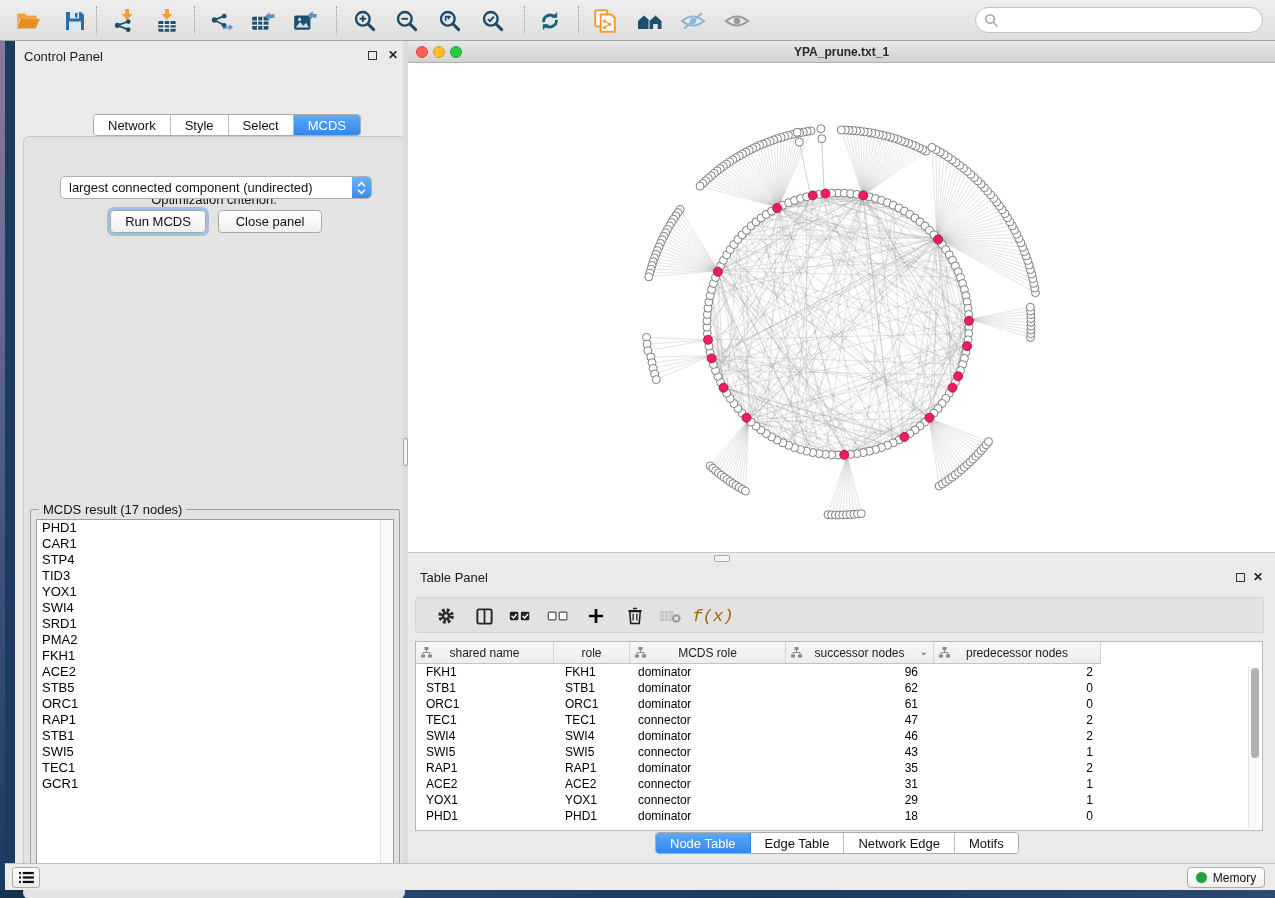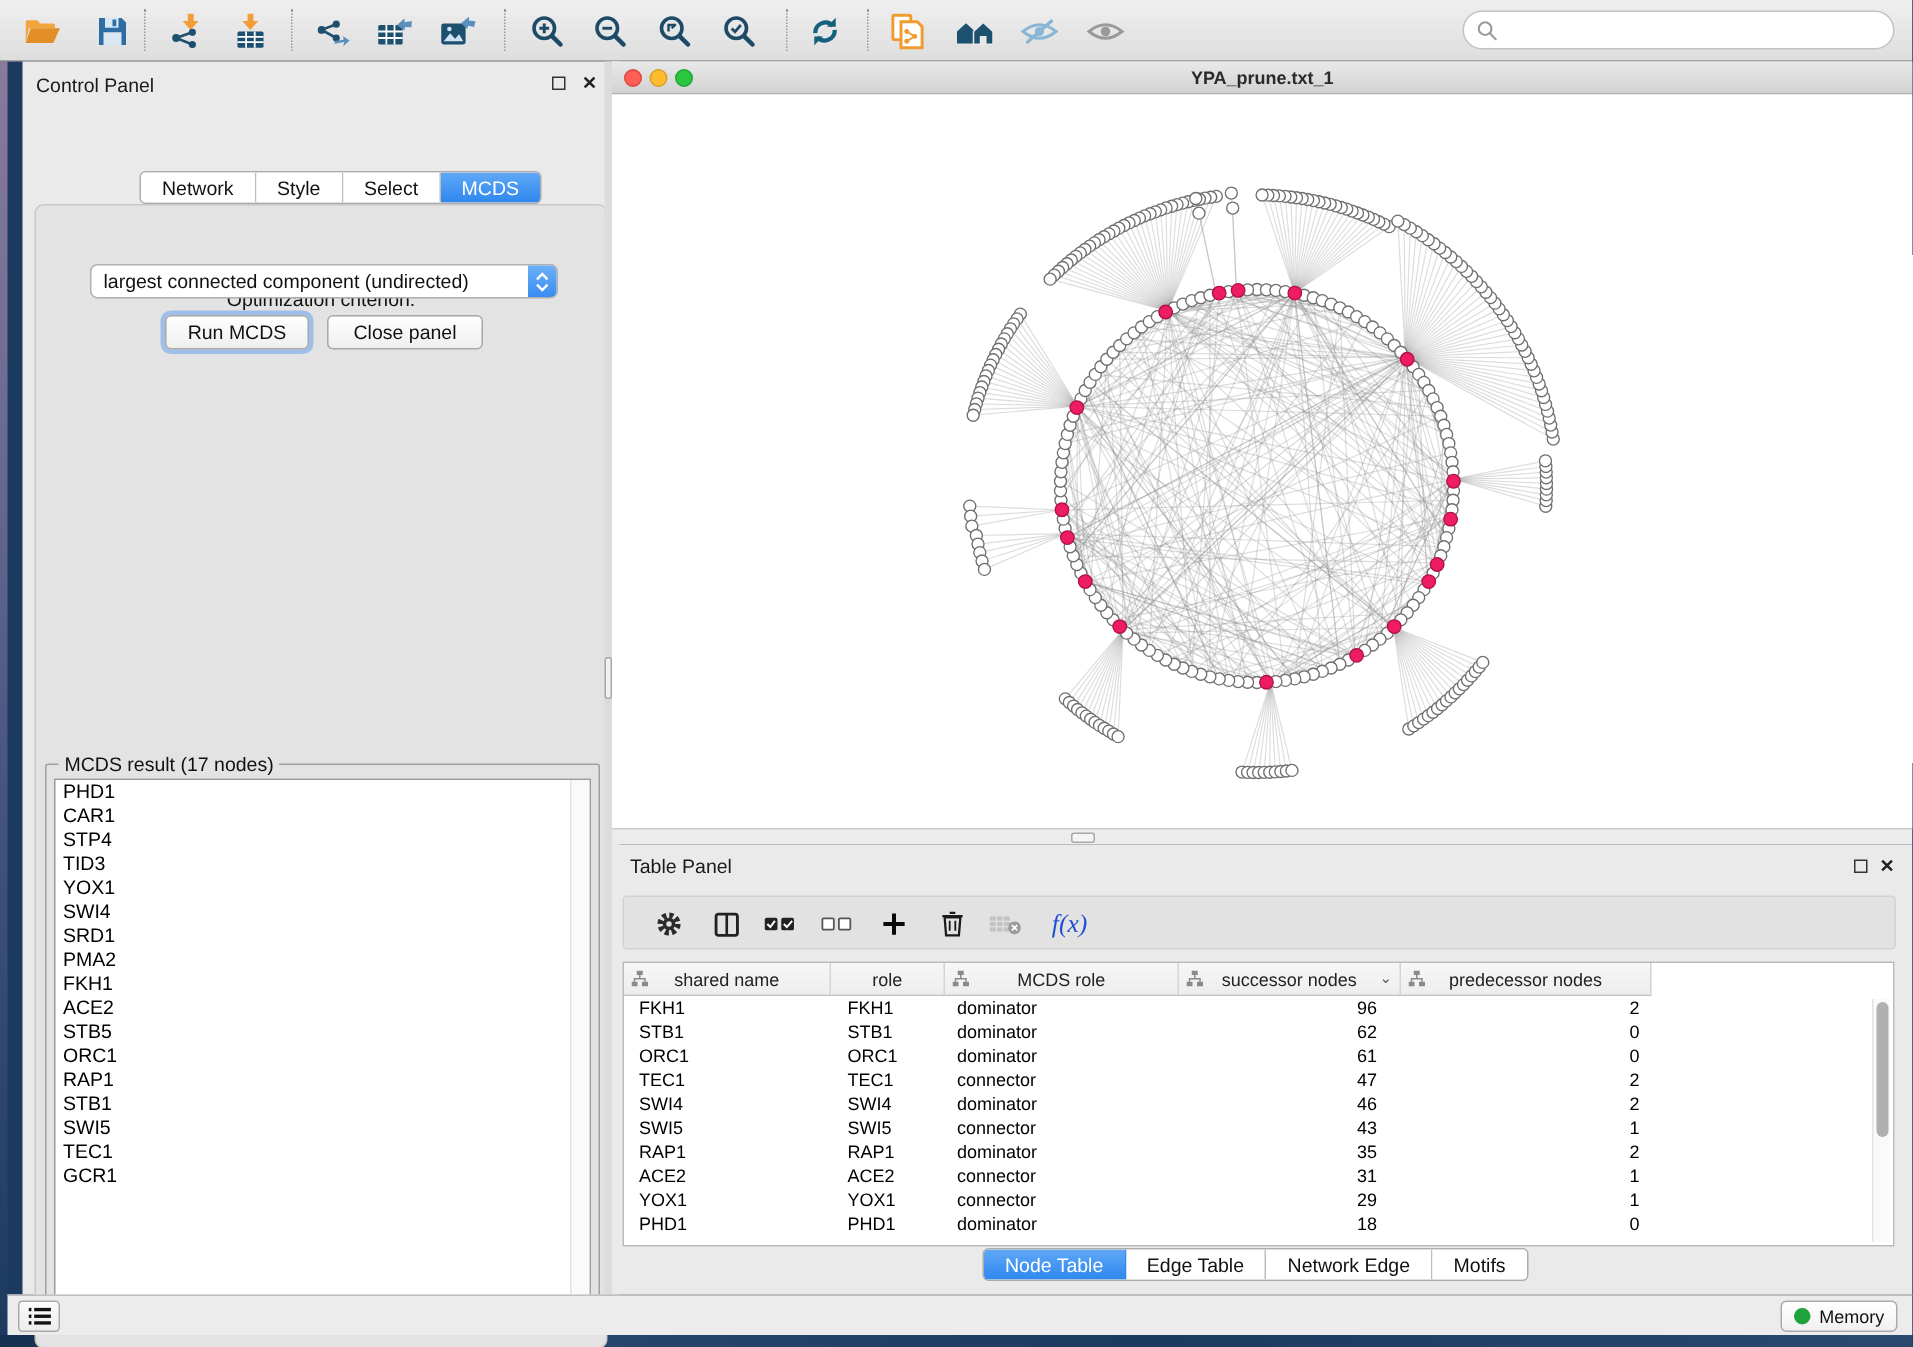--- a/index.html
+++ b/index.html
@@ -95,22 +95,22 @@
     background:#fff; }
 
   
   #table-panel { left:408px; top:563px; width:867px; height:300px; background:#eaeaea; }
   #tp-title { position:absolute; left:12px; top:7px; font-size:13px; color:#1a1a1a; }
   #tp-float { right:30px; } #tp-close { right:12px; }
   #tp-toolbar { position:absolute; left:7px; top:34px; width:849px; height:36px;
     background:#e2e2e2; border:1px solid #d2d2d2; border-radius:3px; }
   .ticon { position:absolute; top:4px; width:28px; height:28px; display:flex;
     align-items:center; justify-content:center; }
-  #fx-label { font-family:Liberation Serif, serif; font-style:italic; font-size:17px;
-    color:#1d4ed8; }
+  #fx-label { font-family:Liberation Mono, monospace; font-style:italic; font-size:17px;
+    color:#a16207; }
 
   #node-table { position:absolute; left:7px; top:78px; width:848px; height:190px;
     background:#fff; border:1px solid #b9b9b9; }
   #nt-head { position:absolute; left:0; top:0; height:22px; display:flex;
     border-bottom:1px solid #c3c3c3; background:linear-gradient(#f7f7f7,#ededed); }
   .hcell { position:relative; display:flex; align-items:center; justify-content:center;
     border-right:1px solid #d4d4d4; font-size:12px; color:#222; }
   .hcell .tree-ic { position:absolute; left:5px; top:5px; }
   .hcell .sort-ch { position:absolute; right:5px; top:4px; font-size:10px; color:#555; }
   .c0{width:138px}.c1{width:76px}.c2{width:156px}.c3{width:148px}.c4{width:167px}

